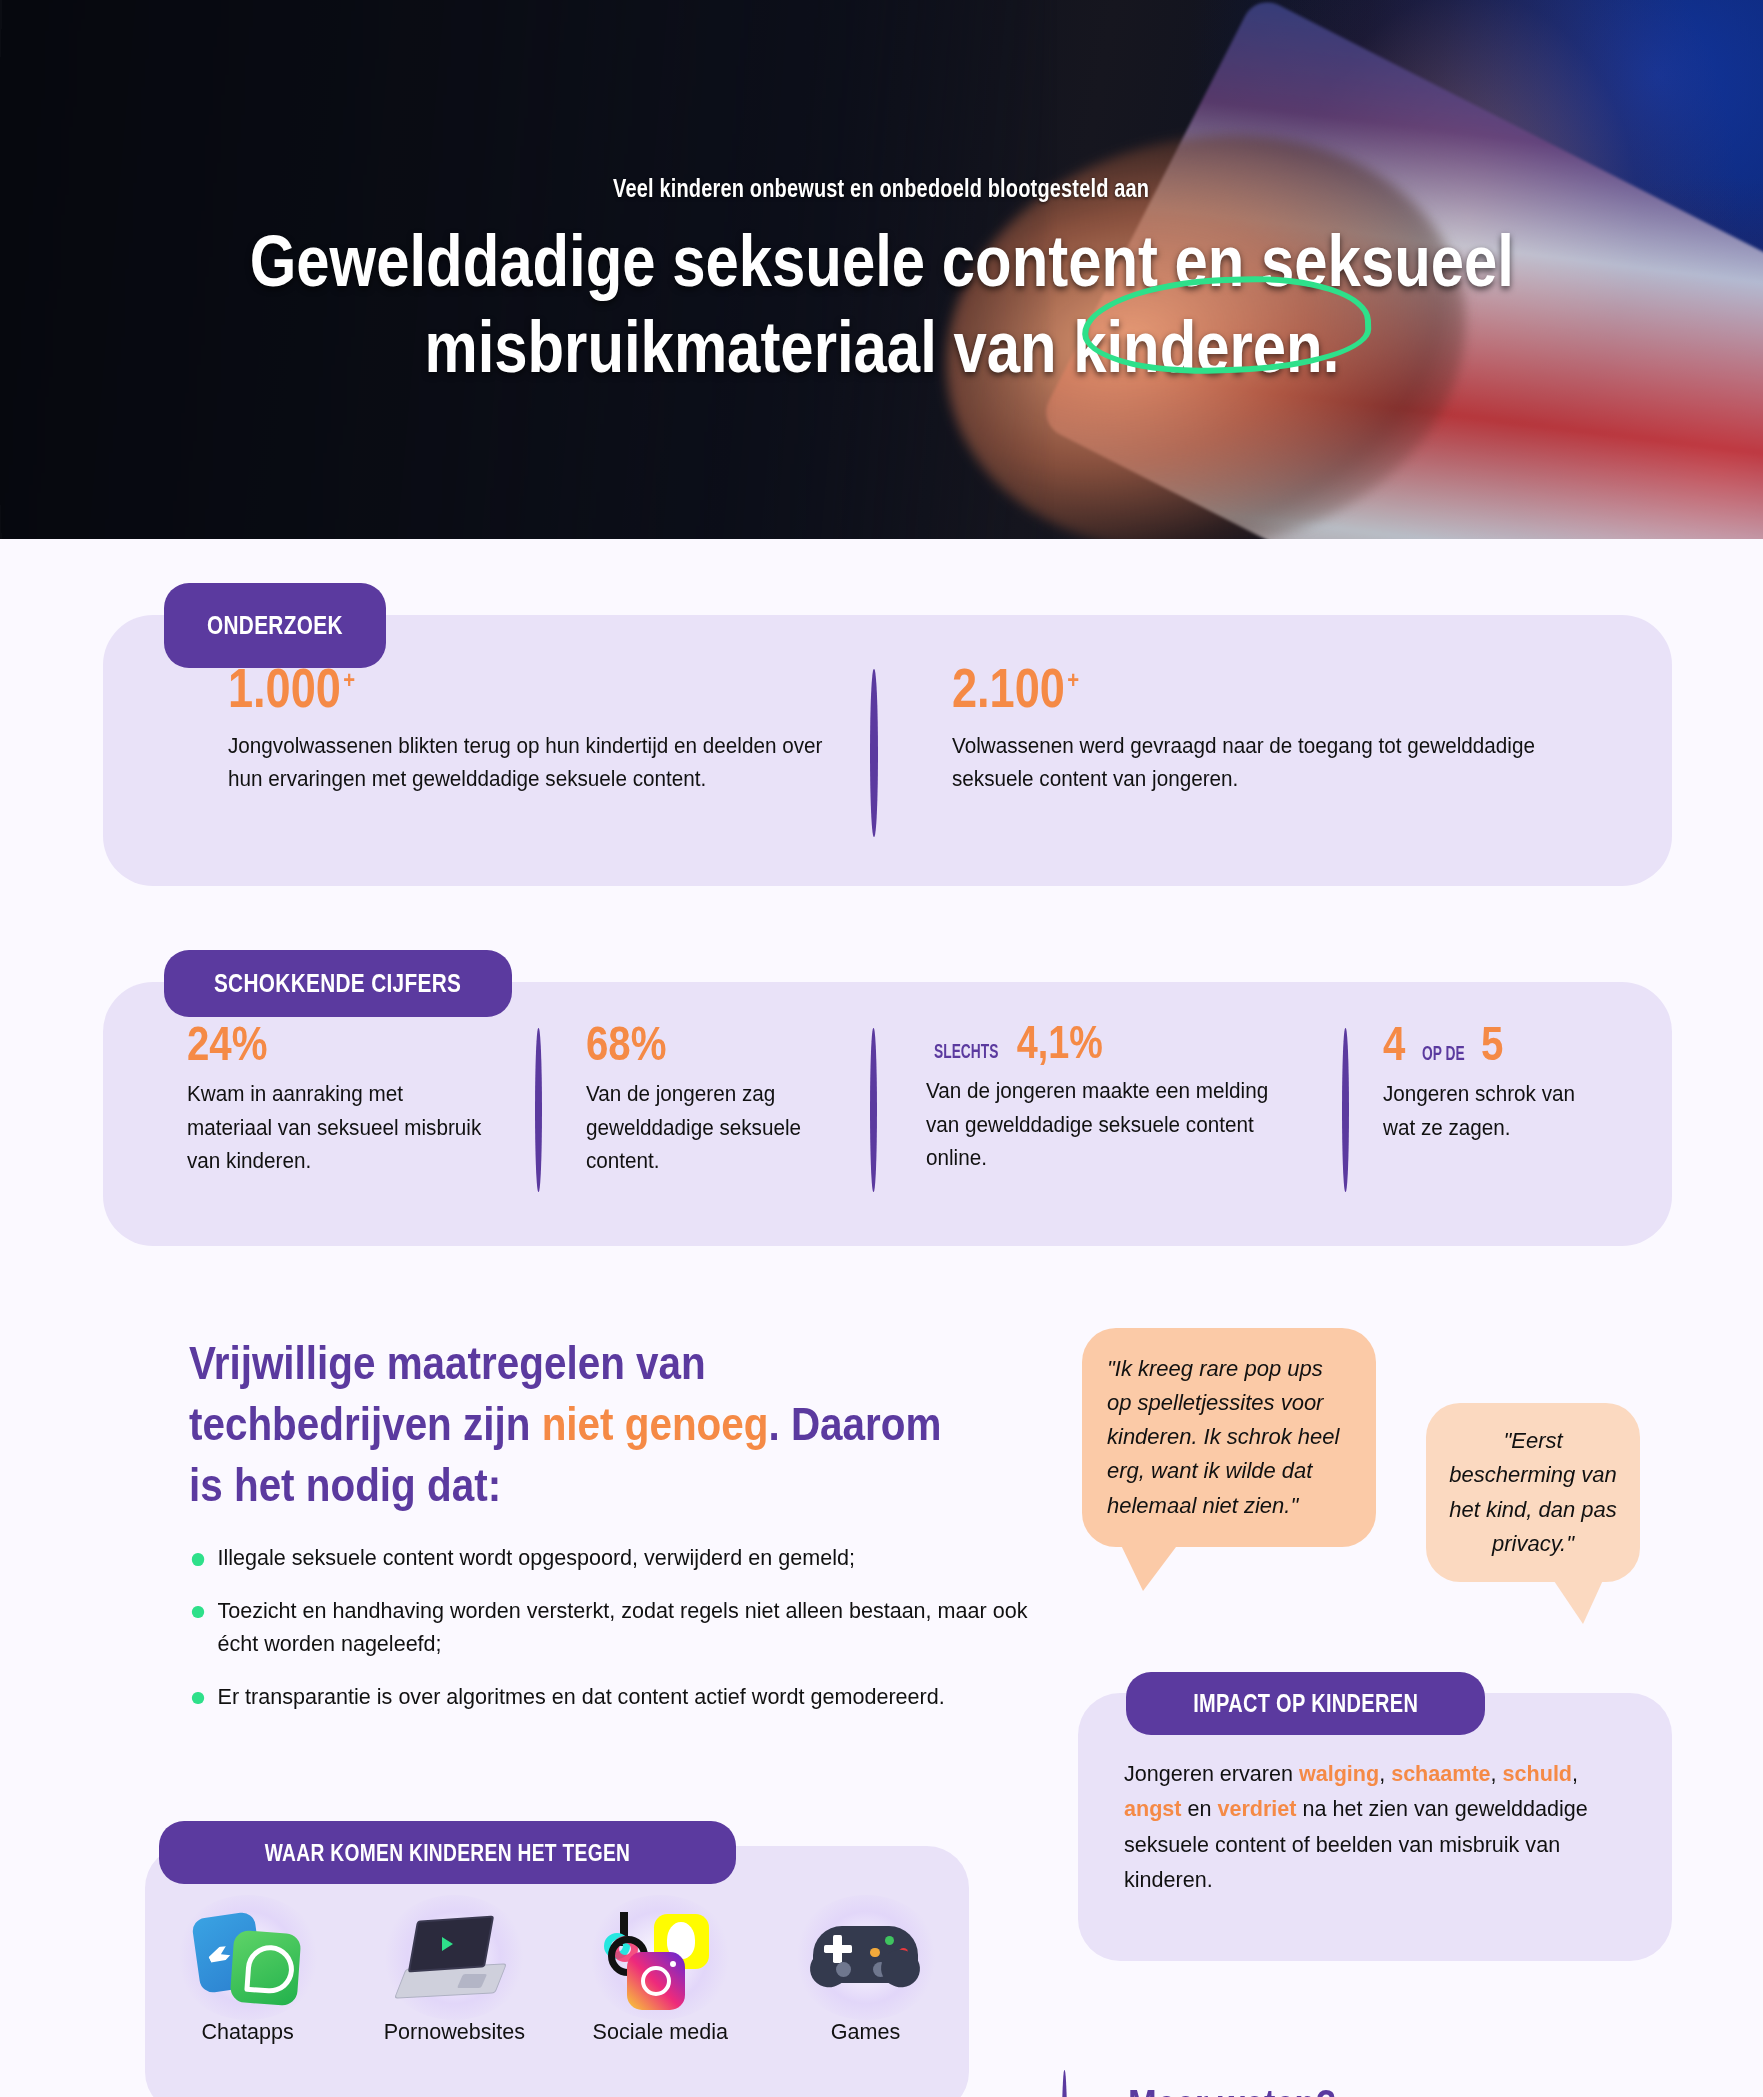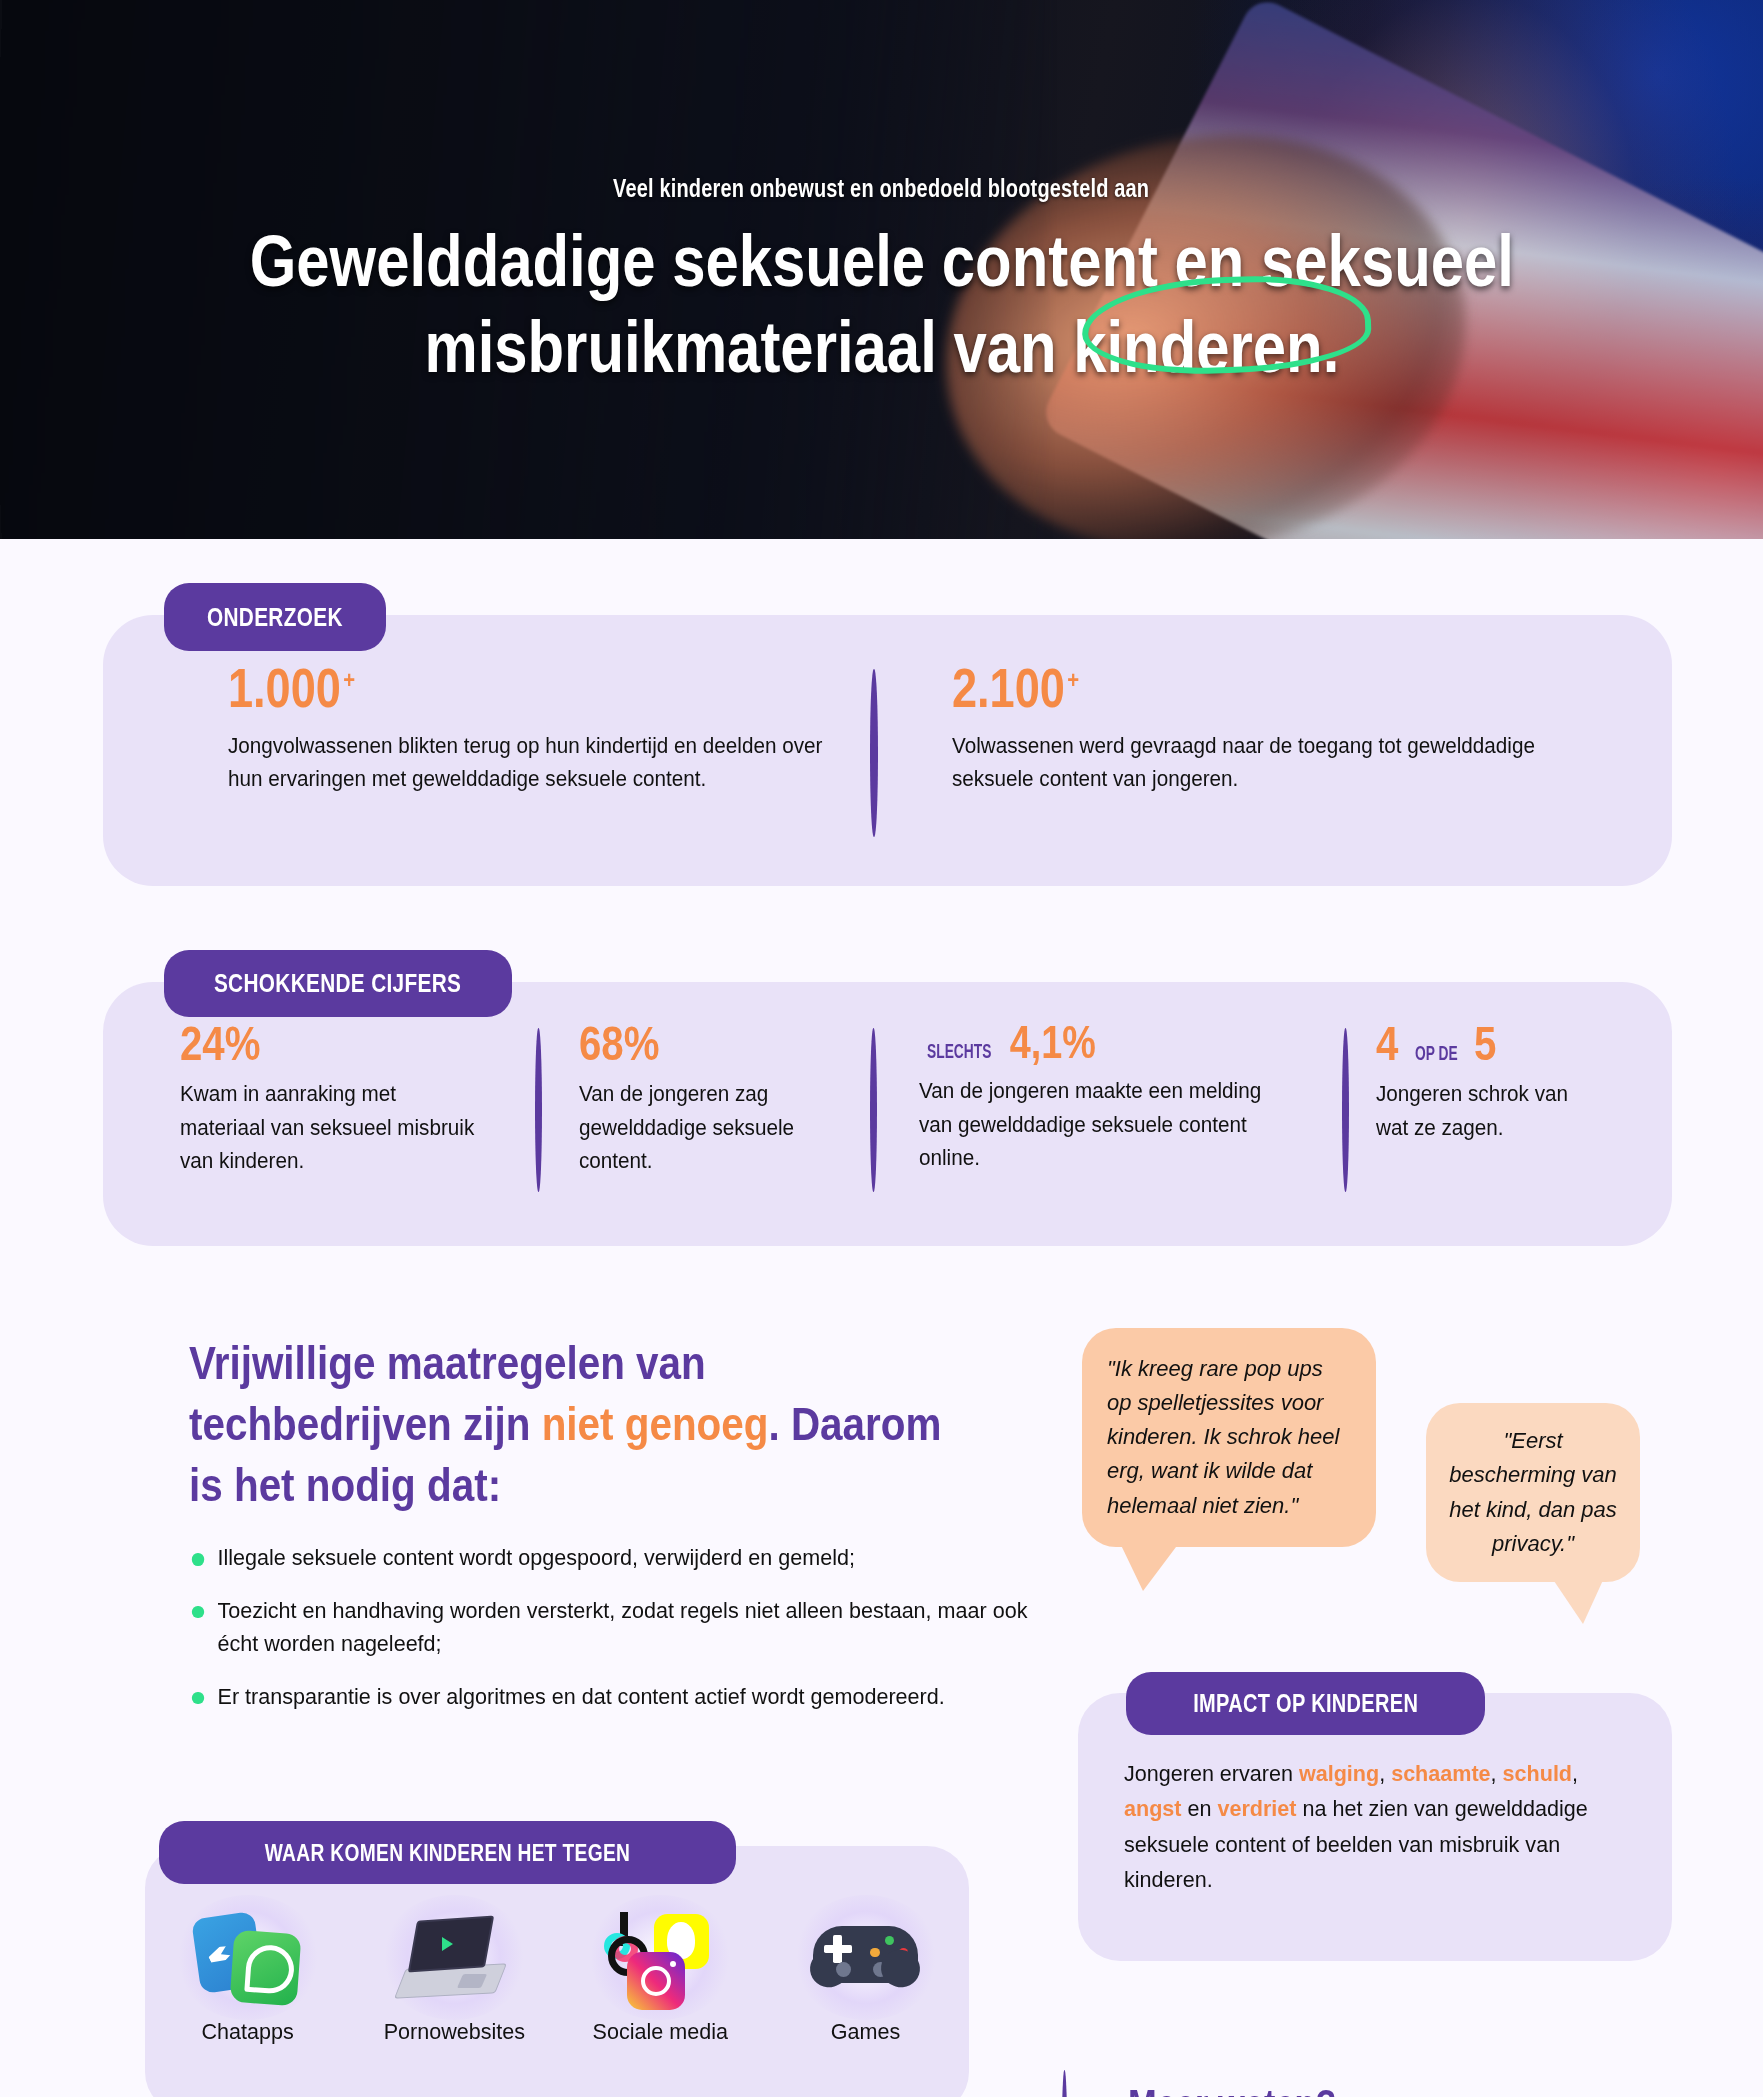--- a/index.html
+++ b/index.html
@@ -140,31 +140,31 @@
     transform-origin: left top;
   }
   .divider {
     position: absolute;
     background: #5B3A9F;
     border-radius: 50%;
   }
 
   
   #card-onderzoek { left: 103px; top: 615px; width: 1569px; height: 271px; }
-  #badge-onderzoek { left: 164px; top: 583px; width: 222px; height: 68px; font-size: 26px; }
+  #badge-onderzoek { left: 164px; top: 583px; width: 222px; height: 85px; font-size: 26px; }
   .onz-col { position: absolute; }
   #onz-c1 { left: 180px; top: 661px; width: 642px; margin-left: 48px; }
   #onz-c2 { left: 952px; top: 661px; width: 642px; }
   .onz-num { font-size: 55px; margin-bottom: 12.6px; }
   #onz-div { left: 870px; top: 669px; width: 7.6px; height: 168px; }
 
   
   #card-cijfers { left: 103px; top: 982px; width: 1569px; height: 264px; }
   #badge-cijfers { left: 164px; top: 950px; width: 348px; height: 67px; font-size: 26px; }
-  .cij-col { position: absolute; top: 1019px; }
+  .cij-col { position: absolute; top: 1019px; margin-left: 7px; }
   #cij-c1 { left: 180px; width: 319px; }
   #cij-c2 { left: 579px; width: 260px; }
   #cij-c3 { left: 919px; width: 390px; }
   #cij-c4 { left: 1376px; width: 222px; }
   .cij-num { font-size: 49px; margin-bottom: 9.2px; }
   .cij-small {
     color: #5B3A9F;
     font-family: "Liberation Sans Narrow", "Liberation Sans", sans-serif;
     font-weight: 700;
     font-size: 21px;

